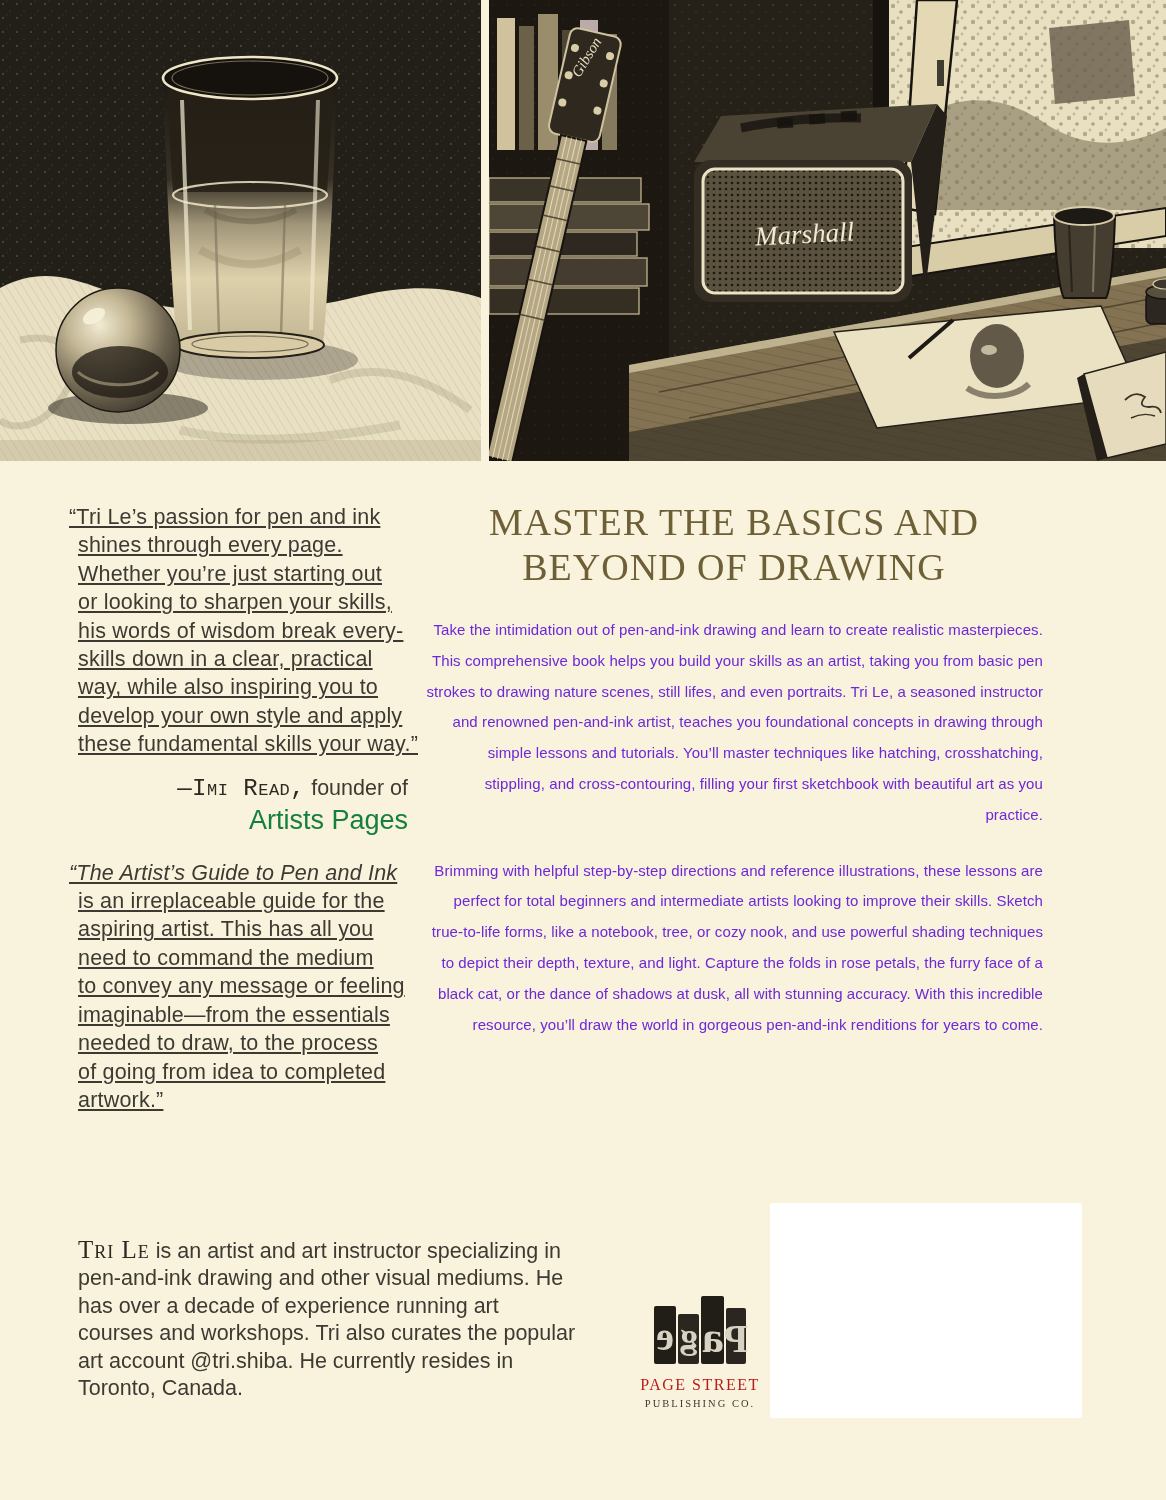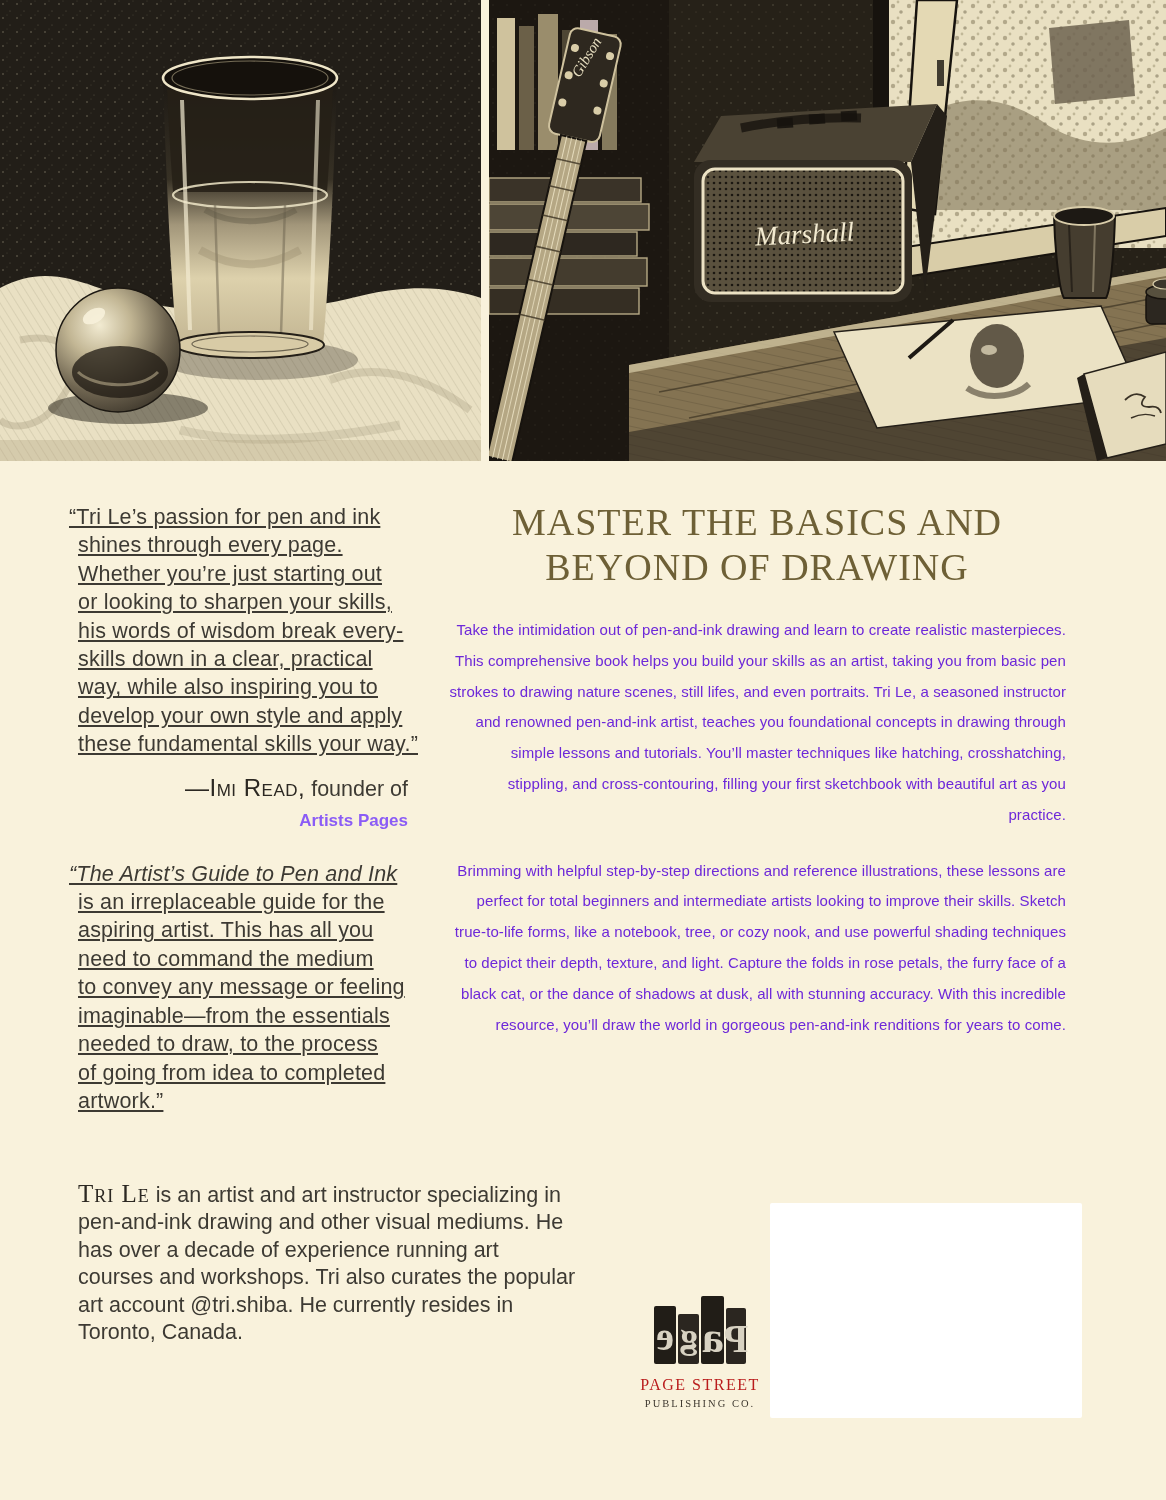--- a/index.html
+++ b/index.html
@@ -24,44 +24,44 @@
   .quote-line{
     font-size:21.5px;line-height:28.4px;white-space:nowrap;
     color:#3d3a33;letter-spacing:.2px;text-decoration:underline;
   }
   .quote-line.first{text-indent:-9px;}
   .quote-line.italic{font-style:italic;}
   .attribution{
     text-align:right;margin:14px 0 24px 0;line-height:30px;
   }
   .attr-name{
-    font-family:Liberation Sans, sans-serif;
+    font-family:Liberation Mono, monospace;
     font-variant:small-caps;font-size:24px;color:#2c2822;
     letter-spacing:.5px;
   }
   .attr-role{font-size:21.5px;color:#3d3a33;}
-  .attr-line2{font-size:17px;color:#8b5cf6;font-weight:bold;}
+  .attr-line2{font-size:27px;color:#15803d;}
   
   .main-col{
-    position:absolute;left:448px;top:500px;width:618px;
+    position:absolute;left:425px;top:500px;width:618px;
   }
   .heading{
     text-align:center;
     font-family:"Liberation Serif", serif;
     font-size:38px;line-height:45px;
     color:#6e6036;letter-spacing:1px;font-weight:normal;margin:0;
   }
   .body-para{
     margin:25px 0 0 0;
     font-size:15px;line-height:30.8px;letter-spacing:.1px;
     color:#6d28d9;text-align:right;
   }
   
   .bio{
-    position:absolute;left:78px;top:1158px;width:500px;
+    position:absolute;left:78px;top:1214px;width:500px;
     font-size:21.5px;line-height:27.6px;color:#3d3a33;
   }
   .bio-name{
     font-family:"Liberation Serif", serif;
     font-variant:small-caps;font-size:25px;color:#2c2822;
     letter-spacing:1px;
   }
   
   .publisher{
     position:absolute;left:638px;top:1292px;width:124px;

